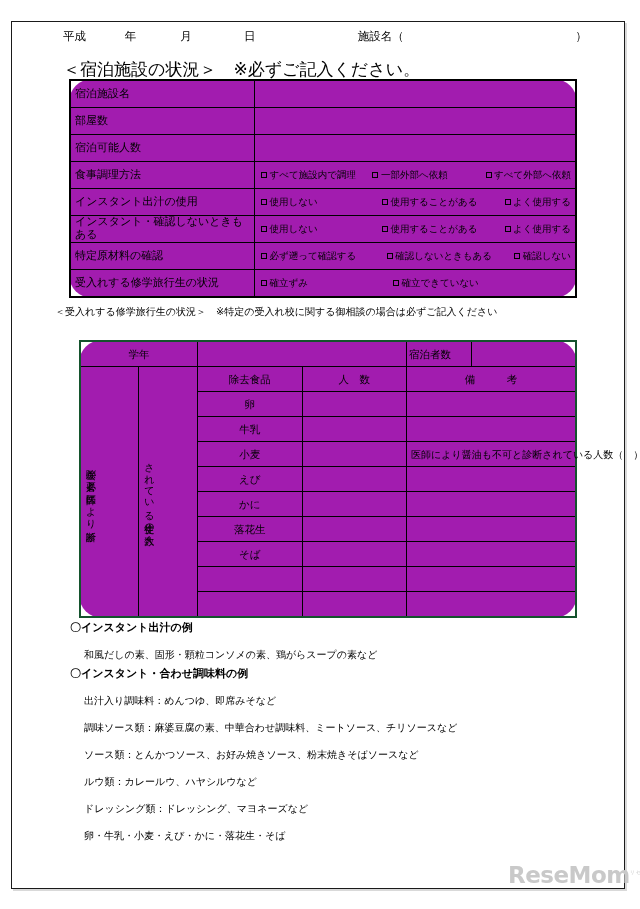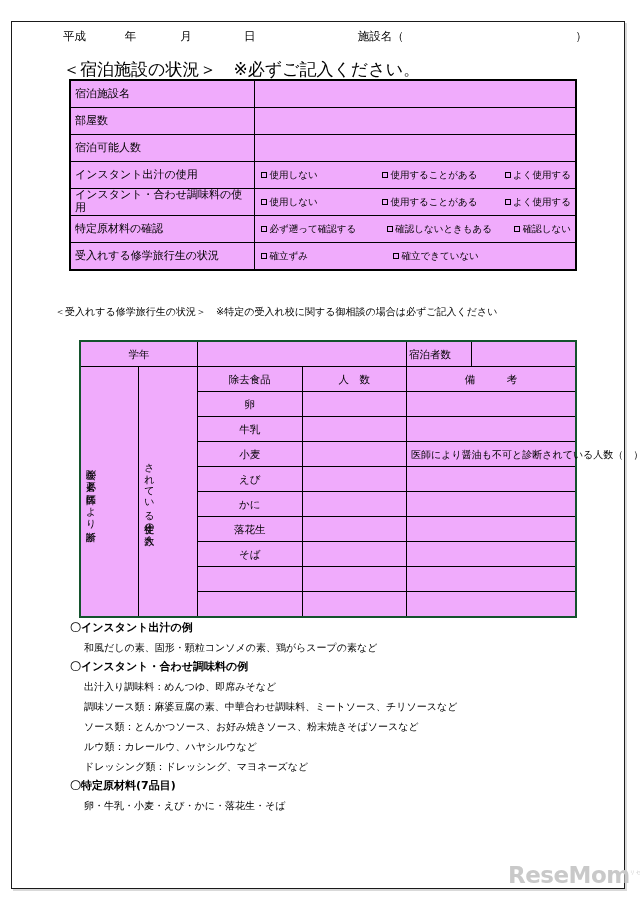--- a/index.html
+++ b/index.html
@@ -58,21 +58,22 @@
     white-space: nowrap;
   }
   #sec1-head { left: 63px; top: 58px; }
   #sec2-head { left: 55px; top: 305px; font-size: 10px; }
 
   
   .tbl {
     position: absolute;
     border-collapse: collapse;
     table-layout: fixed;
-    background: #f0abfc;
+    background: #a21caf;
+    border-radius: 23px;
   }
   .tbl td {
     border: 1px solid #000;
     padding: 0 4px;
     font-size: 10.5px;
     vertical-align: middle;
     line-height: 1.15;
   }
 
   
@@ -163,21 +164,21 @@
     width: 520px;
   }
   .note-h {
     font-size: 11px;
     font-weight: bold;
     margin: 0 0 3px 0;
     white-space: nowrap;
   }
   .note-l {
     font-size: 10px;
-    margin: 6px 0 4px 14px;
+    margin: 13px 0 4px 14px;
     white-space: nowrap;
     font-family: Liberation Serif, serif;
   }
 
   
   #watermark {
     position: absolute;
     left: 508px;
     top: 862px;
     font-size: 23px;
@@ -219,20 +220,39 @@
     </tr>
     <tr>
       <td class="lbl">部屋数</td>
       <td class="val"></td>
     </tr>
     <tr>
       <td class="lbl">宿泊可能人数</td>
       <td class="val"></td>
     </tr>
 
+    <tr>
+      <td class="lbl">食事調理方法</td>
+      <td class="val">
+        <div class="opts three">
+          <span class="opt">
+              <span class="box"></span>
+              <span>すべて施設内で調理</span>
+            </span>
+          <span class="opt">
+              <span class="box"></span>
+              <span>一部外部へ依頼</span>
+            </span>
+          <span class="opt">
+              <span class="box"></span>
+              <span>すべて外部へ依頼</span>
+            </span>
+        </div>
+      </td>
+    </tr>
 
     <tr>
       <td class="lbl">インスタント出汁の使用</td>
       <td class="val">
         <div class="opts three">
           <span class="opt">
               <span class="box"></span>
               <span>使用しない</span>
             </span>
           <span class="opt">
@@ -241,21 +261,21 @@
             </span>
           <span class="opt">
               <span class="box"></span>
               <span>よく使用する</span>
             </span>
         </div>
       </td>
     </tr>
 
     <tr>
-      <td class="lbl">インスタント・合わせ調味料の使用</td>
+      <td class="lbl">インスタント・確認しないときもある</td>
       <td class="val">
         <div class="opts three">
           <span class="opt">
               <span class="box"></span>
               <span>使用しない</span>
             </span>
           <span class="opt">
               <span class="box"></span>
               <span>使用することがある</span>
             </span>
@@ -381,19 +401,18 @@
   <p class="note-h">〇インスタント出汁の例</p>
   <p class="note-l">和風だしの素、固形・顆粒コンソメの素、鶏がらスープの素など</p>
 
   <p class="note-h">〇インスタント・合わせ調味料の例</p>
   <p class="note-l">出汁入り調味料：めんつゆ、即席みそなど</p>
   <p class="note-l">調味ソース類：麻婆豆腐の素、中華合わせ調味料、ミートソース、チリソースなど</p>
   <p class="note-l">ソース類：とんかつソース、お好み焼きソース、粉末焼きそばソースなど</p>
   <p class="note-l">ルウ類：カレールウ、ハヤシルウなど</p>
   <p class="note-l">ドレッシング類：ドレッシング、マヨネーズなど</p>
 
-  <p class="note-h">〇特定原材料(7品目)</p>
   <p class="note-l">卵・牛乳・小麦・えび・かに・落花生・そば</p>
 </div>
 
 <div id="watermark">
   <span>ReseMom</span><span class="rm-sub">リセマム</span>
 </div>
 
 </body></html>

